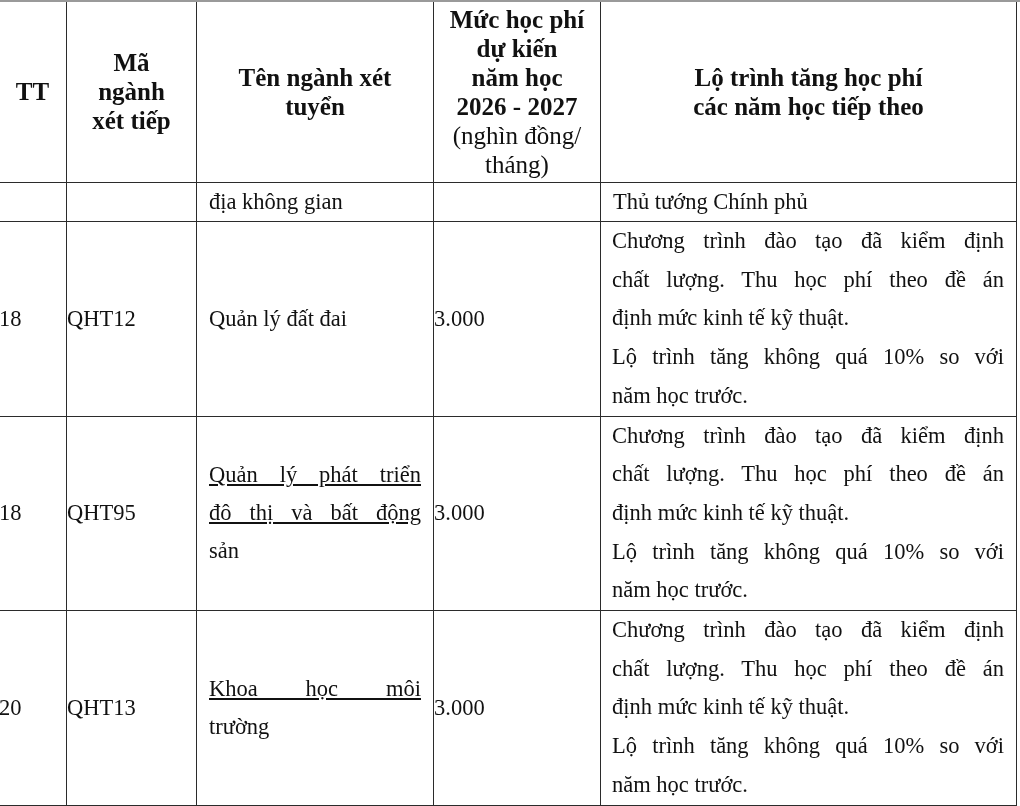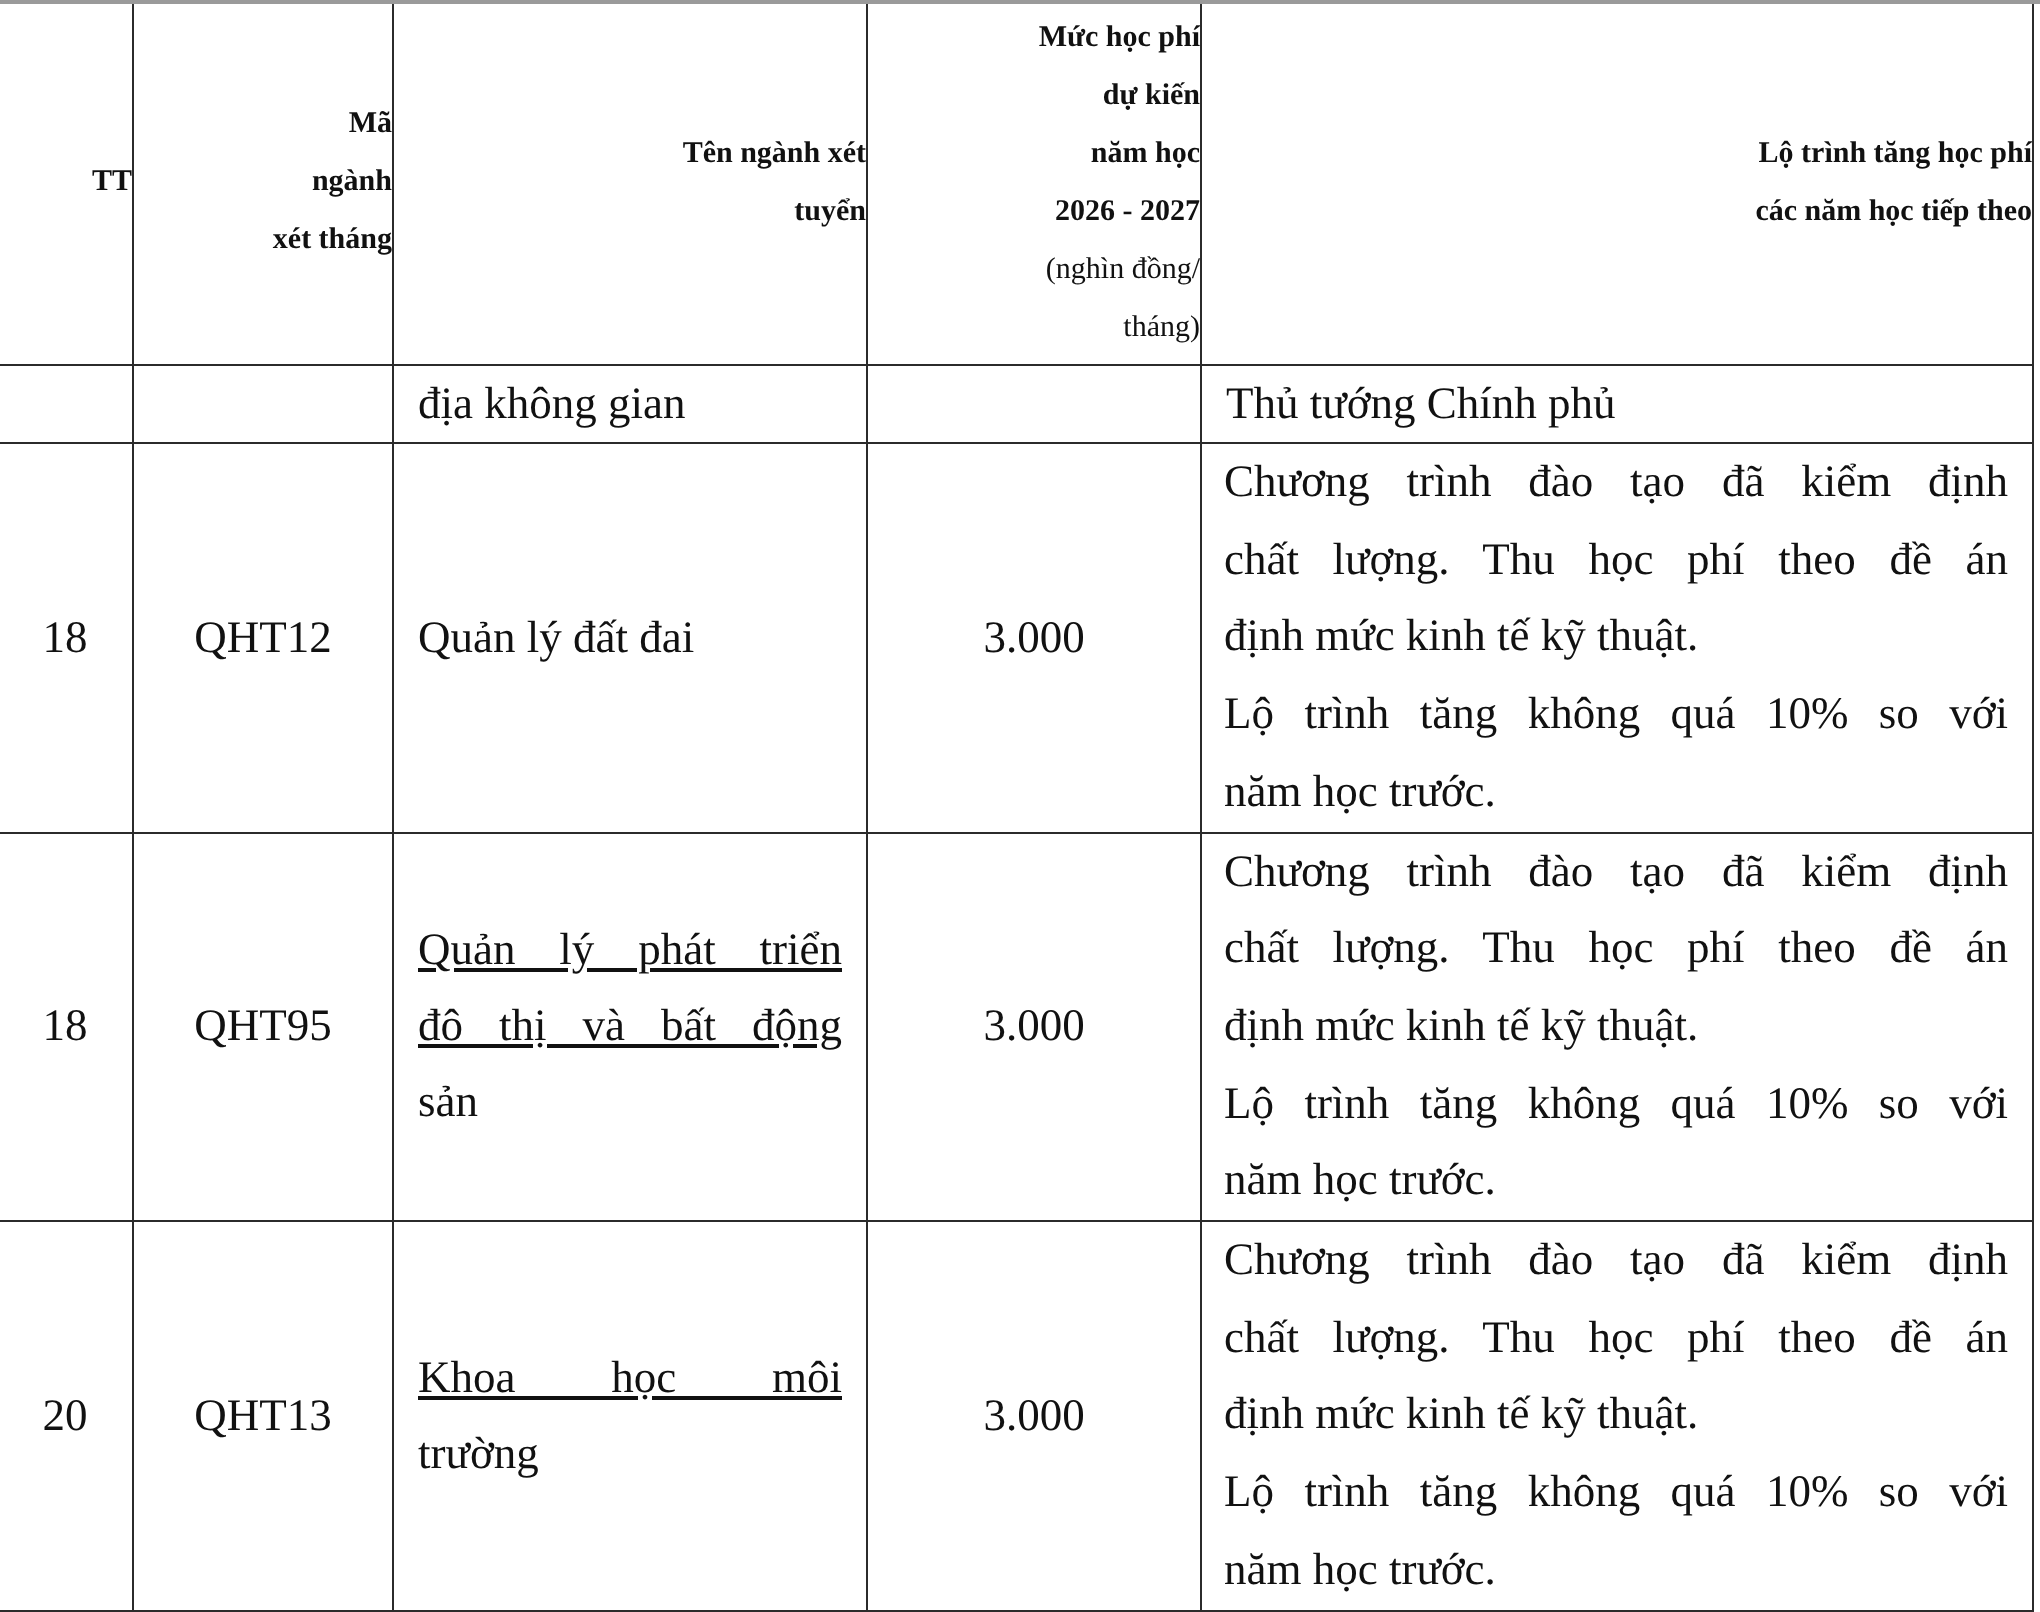--- a/index.html
+++ b/index.html
@@ -37,40 +37,40 @@
     .fee-table td, .fee-table th {
       border: 1.5px solid #2b2b2b;
       padding: 0;
       vertical-align: middle;
       font-size: 22.5px;
       line-height: 1.0;
       overflow: hidden;
     }
     .fee-table th {
       font-weight: bold;
-      text-align: right;
-      font-size: 15px;
+      text-align: center;
+      font-size: 25px;
       line-height: 29px;
     }
     .fee-table th .normal {
       font-weight: normal;
       display: block;
     }
     col.c-tt { width: 68px; }
     col.c-code { width: 130px; }
     col.c-name { width: 237px; }
     col.c-fee { width: 167px; }
     col.c-road { width: 416px; }
 
     tr.header-row { height: 182px; }
     tr.cont-row { height: 39px; }
     tr.data-row { height: 194px; }
     tr.tail-row { height: 40px; }
 
-    .center { text-align: center; }
+    .center { }
     .cell-name {
       padding: 0 12px 0 12px !important;
       text-align: justify;
       line-height: 38px !important;
       margin-left: 16px;
     }
     .cell-name .just {
       display: block;
       text-align: justify;
       text-align-last: left;
@@ -111,21 +111,21 @@
     </colgroup>
     <tbody>
 
       <tr class="header-row">
         <th>
           <span>TT</span>
         </th>
         <th>
           <span style="display:block">Mã</span>
           <span style="display:block">ngành</span>
-          <span style="display:block">xét tháng</span>
+          <span style="display:block">xét tiếp</span>
         </th>
         <th>
           <span style="display:block">Tên ngành xét</span>
           <span style="display:block">tuyển</span>
         </th>
         <th style="line-height:29px;">
           <span style="display:block">Mức học phí</span>
           <span style="display:block">dự kiến</span>
           <span style="display:block">năm học</span>
           <span style="display:block">2026 - 2027</span>

